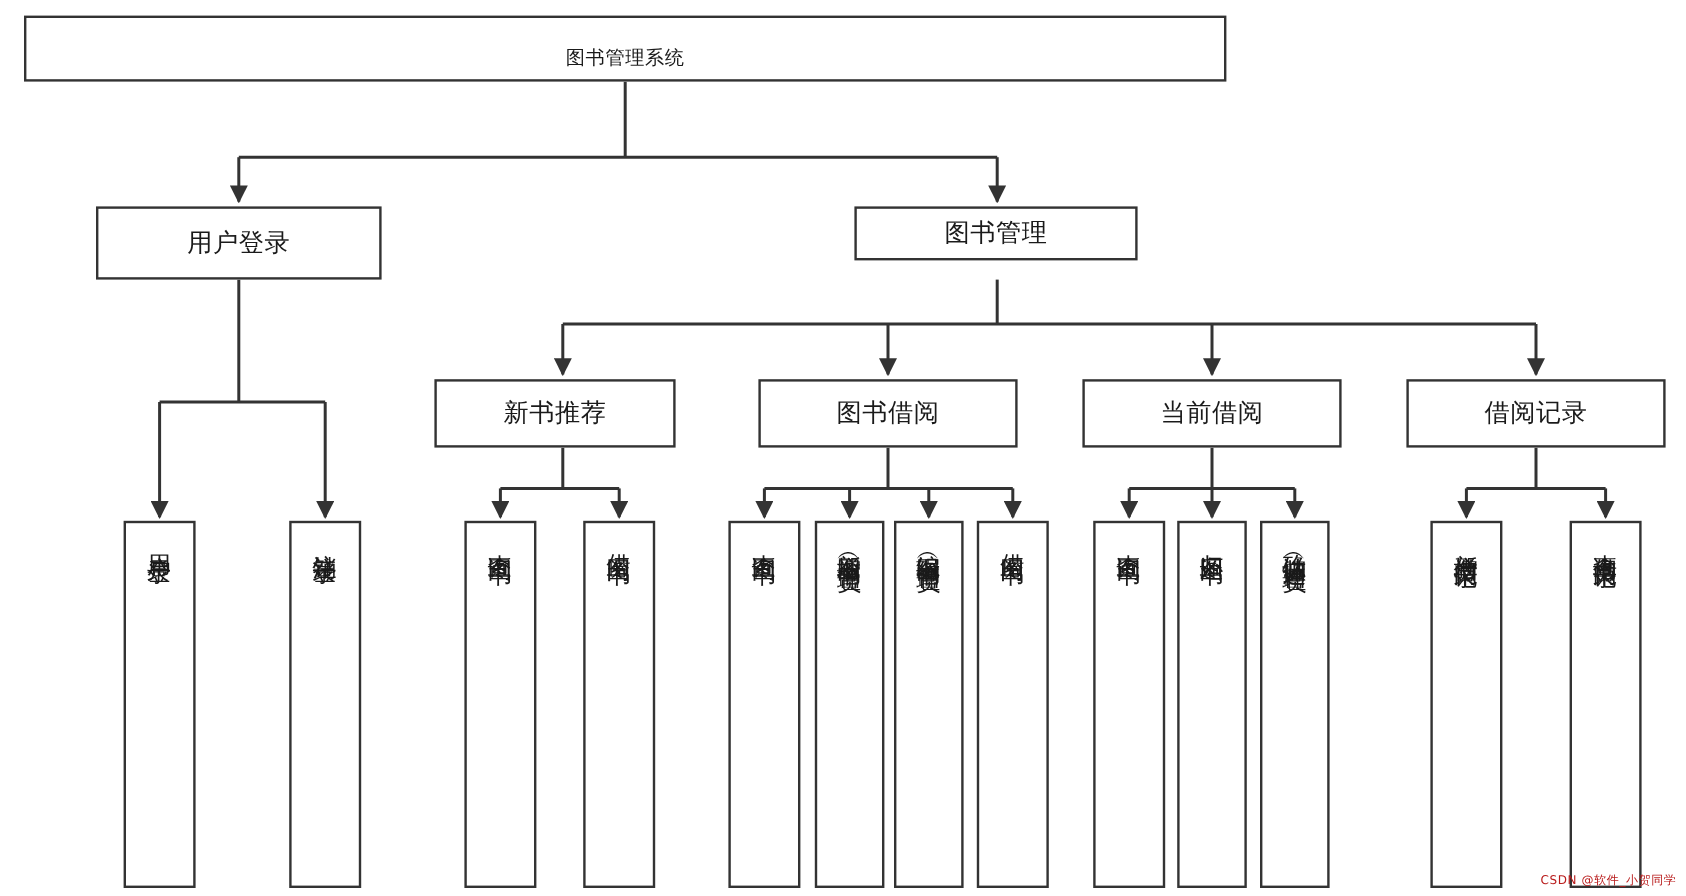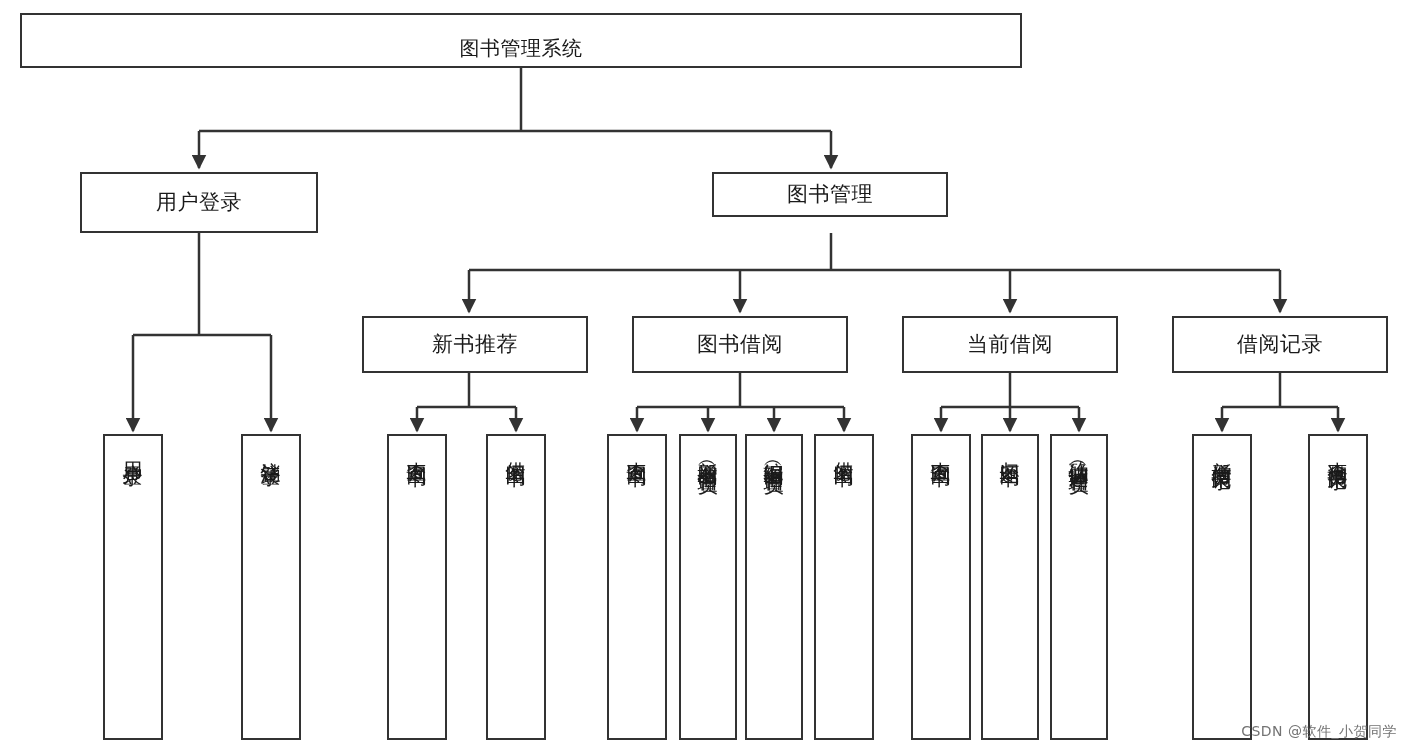--- a/index.html
+++ b/index.html
@@ -41,41 +41,41 @@
     display: block;
     text-align: center;
     line-height: 1.05;
     letter-spacing: 0.5px;
   }
   
   .h-node .node-label {
     writing-mode: horizontal-tb;
     font-size: 21px;
   }
-  .node-title .node-label { font-size: 20px; margin-top: 16px; }
+  .node-title .node-label { font-size: 16px; margin-top: 16px; }
   
   .v-node {
     align-items: flex-start;
     justify-content: center;
     padding-top: 10px;
   }
   .v-node .node-label {
     writing-mode: vertical-rl;
     text-orientation: upright;
     font-size: 20px;
     letter-spacing: 2px;
     line-height: 1;
   }
   .v-node.tall .node-label { font-size: 20px; }
   .watermark {
     position: absolute;
     right: 8px;
     bottom: 6px;
-    font-size: 14px;
-    color: #737373;
+    font-size: 10px;
+    color: #b91c1c;
     letter-spacing: 0.5px;
     white-space: nowrap;
   }
 </style>
 </head>
 <body>
 
 <div id="canvas">
 
   <svg id="wires" viewBox="0 0 1405 747" xmlns="http://www.w3.org/2000/svg">
@@ -133,21 +133,21 @@
   </div>
 
   <div class="node h-node" style="left:80px; top:172px; width:238px; height:61px;">
     <span class="node-label">用户登录</span>
   </div>
 
   <div class="node h-node" style="left:712px; top:172px; width:236px; height:45px;">
     <span class="node-label">图书管理</span>
   </div>
 
-  <div class="node h-node" style="left:362px; top:316px; width:226px; height:57px;align-items:center;">
+  <div class="node h-node" style="left:362px; top:316px; width:201px; height:57px;align-items:center;">
     <span class="node-label">新书推荐</span>
   </div>
 
   <div class="node h-node" style="left:902px; top:316px; width:216px; height:57px;">
     <span class="node-label">当前借阅</span>
   </div>
 
   <div class="node h-node" style="left:632px; top:316px; width:216px; height:57px;">
     <span class="node-label">图书借阅</span>
   </div>

